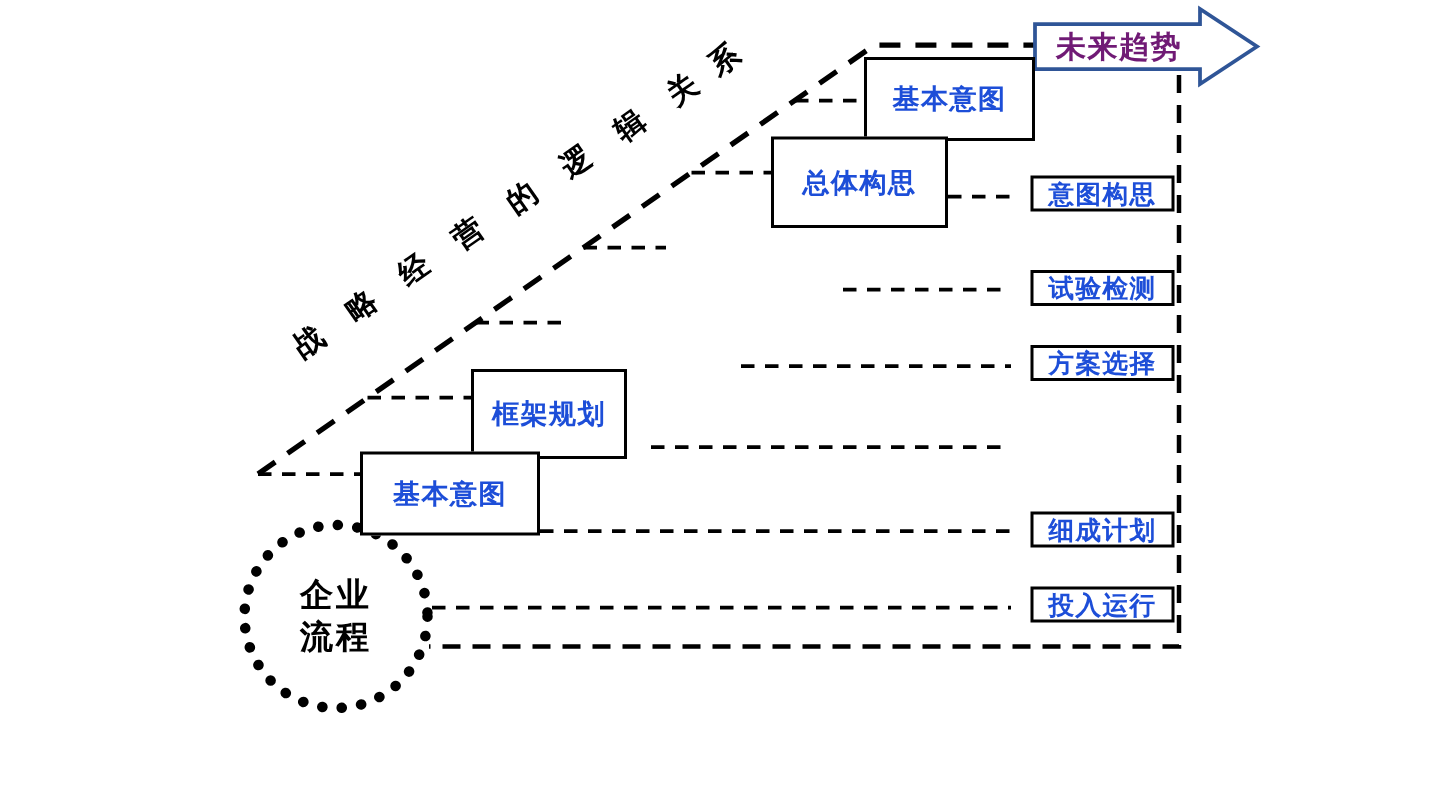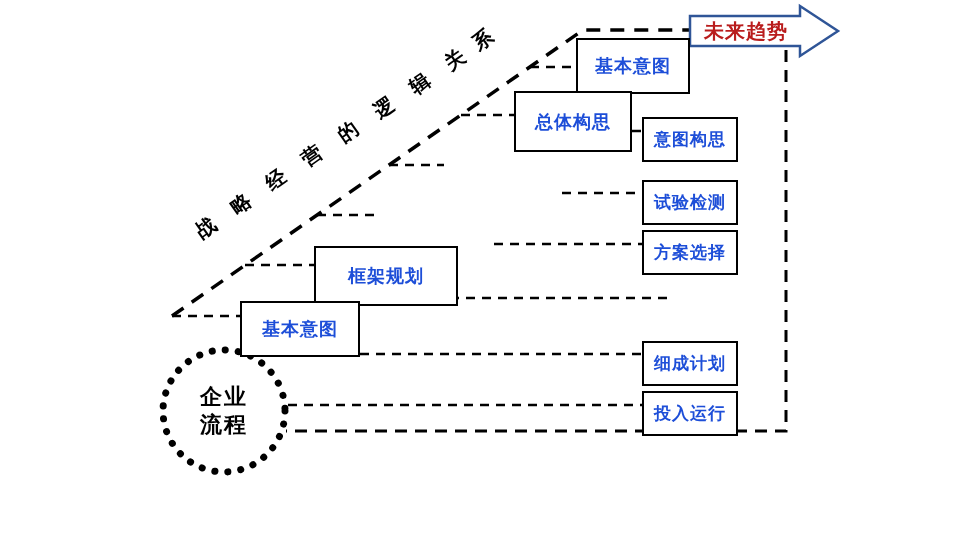--- a/index.html
+++ b/index.html
@@ -8,29 +8,29 @@
   .canvas {
     position:relative; width:960px; height:540px; background:#ffffff; overflow:hidden;
   }
   .lines { position:absolute; left:0; top:0; }
   .box {
     position:absolute; background:#ffffff; border:2px solid #000;
     display:flex; align-items:center; justify-content:center;
     font-weight:bold; color:#1d4ed8; text-align:center;
   }
   .stair { font-size:18px; letter-spacing:1px; }
-  .out  { left:642px; width:96px; height:45px; font-size:17px; letter-spacing:1px; }
+  .out  { left:687px; width:96px; height:24px; font-size:17px; letter-spacing:1px; }
   .diag-char {
     position:absolute; font-weight:bold; font-size:20px; color:#000;
     transform:translate(-50%,-50%) rotate(-35deg); white-space:nowrap;
   }
   .arrow-label {
     position:absolute; left:692px; top:15px; width:108px; height:32px;
     display:flex; align-items:center; justify-content:center;
-    font-weight:bold; font-size:20px; color:#b91c1c; letter-spacing:1px;
+    font-weight:bold; font-size:20px; color:#701a75; letter-spacing:1px;
   }
   .circle-label {
     position:absolute; left:158px; top:383px; width:132px;
     text-align:center; font-weight:bold; font-size:22px; line-height:1.25; color:#000;
   }
   .circle-label span { display:block; letter-spacing:2px;text-align:center; }
 </style>
 </head>
 <body>
 
@@ -74,21 +74,21 @@
   <span class="diag-char" style="left:420px;top:84px">辑</span>
   <span class="diag-char" style="left:455px;top:60px">关</span>
   <span class="diag-char" style="left:483px;top:40px">系</span>
 
   <div class="box stair" style="left:576px;top:38px;width:114px;height:56px">
     <span>基本意图</span>
   </div>
   <div class="box stair" style="left:514px;top:91px;width:118px;height:61px">
     <span>总体构思</span>
   </div>
-  <div class="box stair" style="left:314px;top:246px;width:144px;height:60px">
+  <div class="box stair" style="left:314px;top:246px;width:104px;height:60px">
     <span>框架规划</span>
   </div>
   <div class="box stair" style="left:240px;top:301px;width:120px;height:56px">
     <span>基本意图</span>
   </div>
 
   <div class="box out" style="top:117px">
     <span>意图构思</span>
   </div>
   <div class="box out" style="top:180px">

